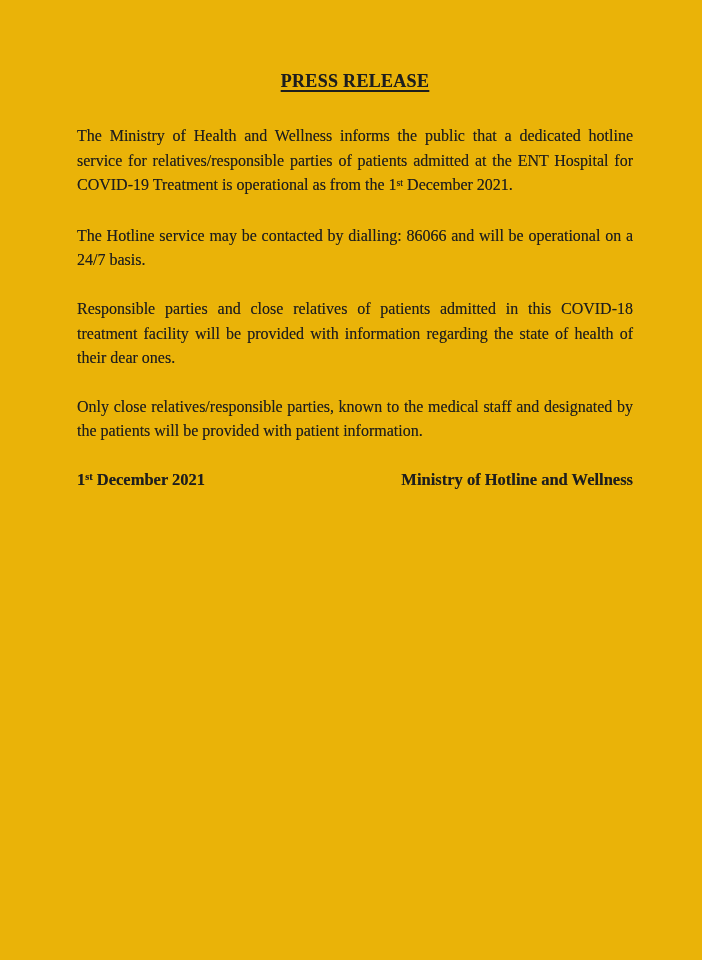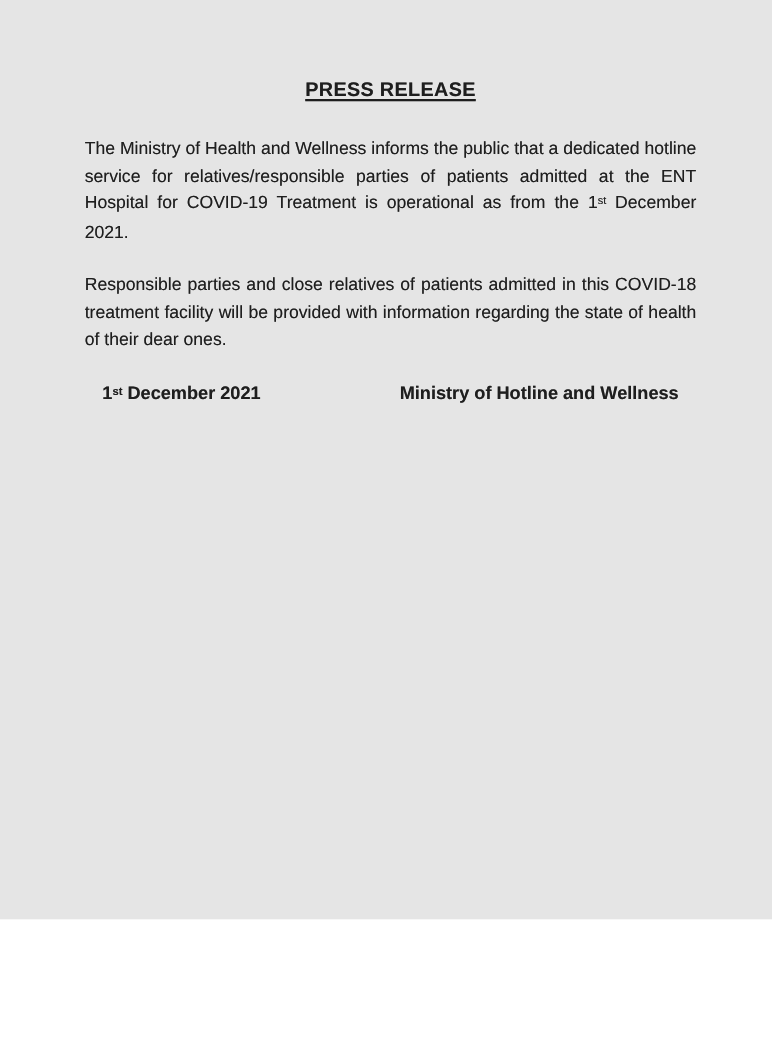--- a/index.html
+++ b/index.html
@@ -3,23 +3,23 @@
 <meta charset="utf-8">
 <style>
   html, body {
     margin: 0;
     padding: 0;
     background: #ffffff;
   }
   .page {
     position: relative;
     width: 702px;
-    height: 836px;
-    background: #e5e5e5;
-    font-family: Liberation Sans, sans-serif;
+    height: 960px;
+    background: #eab308;
+    font-family: Liberation Serif, serif;
     color: #1e1e1e;
     overflow: hidden;
     box-sizing: border-box;
     text-shadow: 0 0 0.4px rgba(30,30,30,0.55); 
   }
   .content {
     padding: 70px 69px 0 77px;
   }
   .doc-title {
     font-size: 18px;
@@ -47,36 +47,38 @@
     top: -0.45em;
     letter-spacing: 0;
   }
   .footer-row {
     display: flex;
     justify-content: space-between;
     align-items: baseline;
     font-size: 16.5px;
     line-height: 24.6px;
     font-weight: 700;
-    margin: 16px;
+    margin: 0;
   }
 </style>
 </head>
 <body>
 
 <div class="page">
   <div class="content">
 
     <h1 class="doc-title"><span class="title-text">PRESS RELEASE</span></h1>
 
     <p class="para"><span>The Ministry of Health and Wellness informs the public that a dedicated hotline service for relatives/responsible parties of patients admitted at the ENT Hospital for COVID-19 Treatment is operational as from the 1</span><sup class="sup">st</sup><span> December 2021.</span></p>
 
+    <p class="para">The Hotline service may be contacted by dialling: 86066 and will be operational on a 24/7 basis.</p>
 
     <p class="para">Responsible parties and close relatives of patients admitted in this COVID-18 treatment facility will be provided with information regarding the state of health of their dear ones.</p>
 
+    <p class="para">Only close relatives/responsible parties, known to the medical staff and designated by the patients will be provided with patient information.</p>
 
     <div class="footer-row">
       <div class="footer-date"><span>1</span><sup class="sup">st</sup><span> December 2021</span></div>
       <div class="footer-org">Ministry of Hotline and Wellness</div>
     </div>
 
   </div>
 </div>
 
 </body></html>

